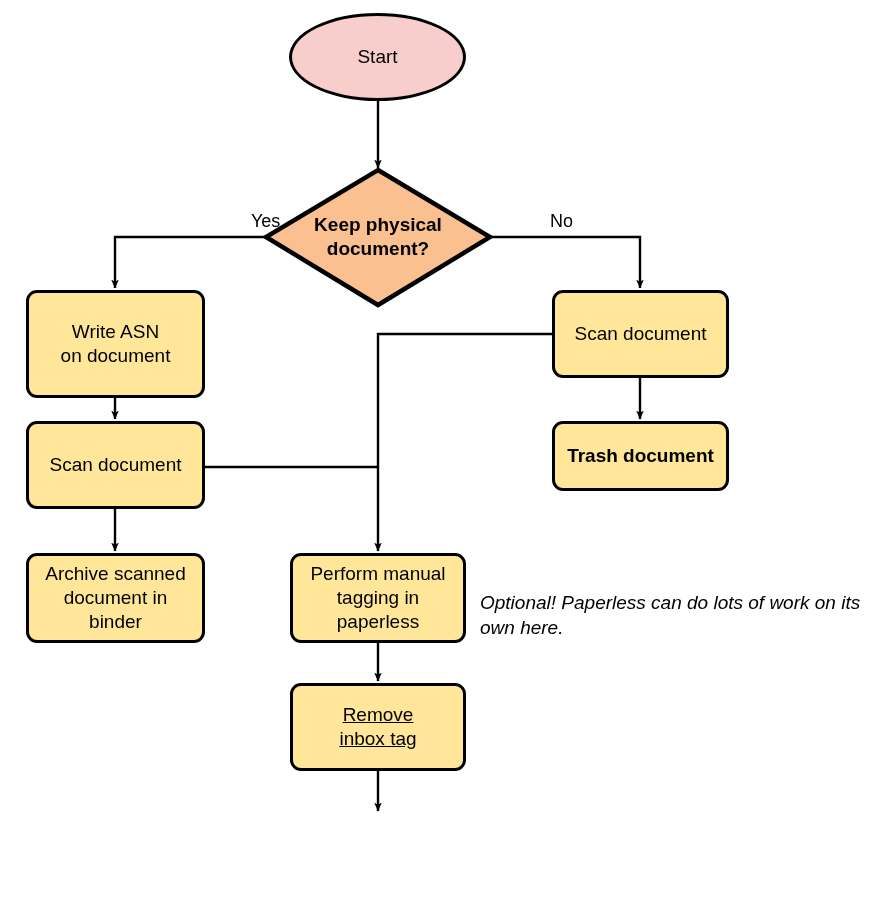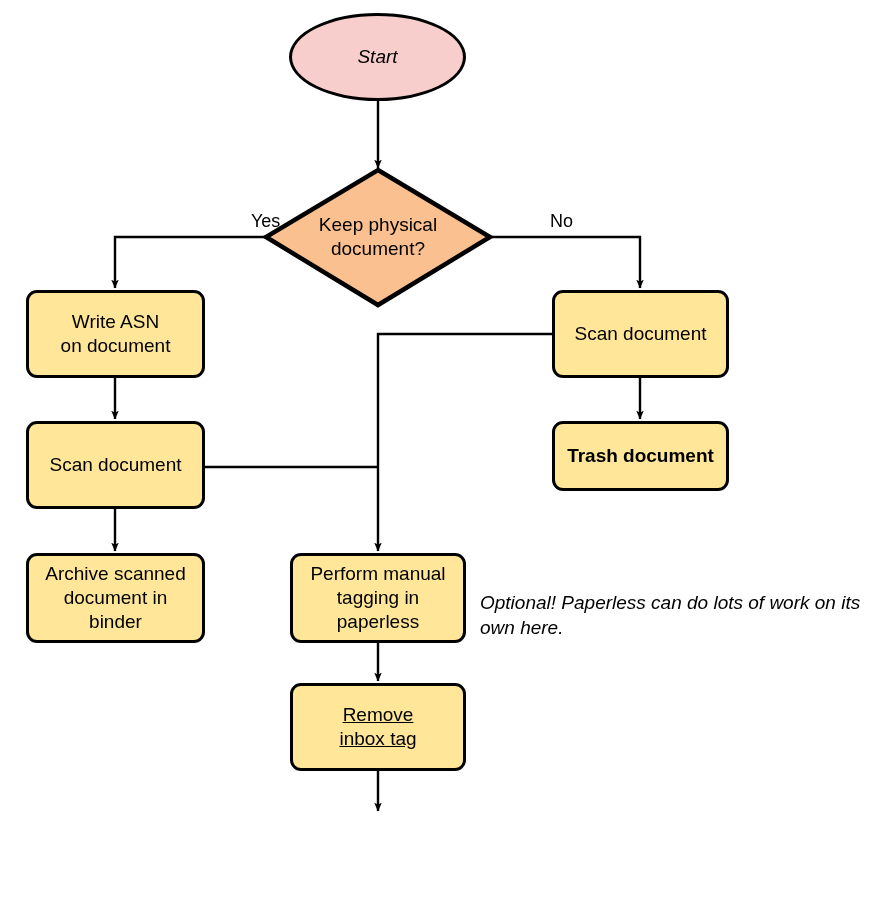--- a/index.html
+++ b/index.html
@@ -94,33 +94,33 @@
 
     <path d="M205,467 L378,467" stroke="#000000" stroke-width="2.4" fill="none"></path>
 
     <path d="M378,643 L378,681" stroke="#000000" stroke-width="2.4" fill="none" marker-end="url(#arrow)"></path>
 
     <path d="M378,770 L378,811" stroke="#000000" stroke-width="2.4" fill="none" marker-end="url(#arrow)"></path>
 
     <polygon points="378,170 490,237 378,305 266,237" fill="#fac090" stroke="#000000" stroke-width="4.5" stroke-linejoin="miter"></polygon>
   </svg>
 
-  <div class="node terminator" style="left:289px; top:13px; width:177px; height:88px;font-style:italic;">
+  <div class="node terminator" style="left:289px; top:13px; width:177px; height:88px;">
     <span>Start</span>
   </div>
 
-  <div class="node" style="left:278px; top:196px; width:200px; height:82px; border:none; background:none; z-index:3;">
+  <div class="node" style="left:278px; top:196px; width:200px; height:82px; border:none; background:none; z-index:3;font-weight:bold;">
     <span>Keep physical
 document?</span>
   </div>
 
   <div class="edge-label" style="left:211px; top:211px;">Yes</div>
   <div class="edge-label" style="left:510px; top:211px;">No</div>
 
-  <div class="node process" style="left:26px; top:290px; width:179px; height:88px;">
+  <div class="node process" style="left:26px; top:290px; width:179px; height:108px;">
     <span>Write ASN
 on document</span>
   </div>
 
   <div class="node process" style="left:552px; top:290px; width:177px; height:88px;">
     <span>Scan document</span>
   </div>
 
   <div class="node process" style="left:26px; top:421px; width:179px; height:88px;">
     <span>Scan document</span>

